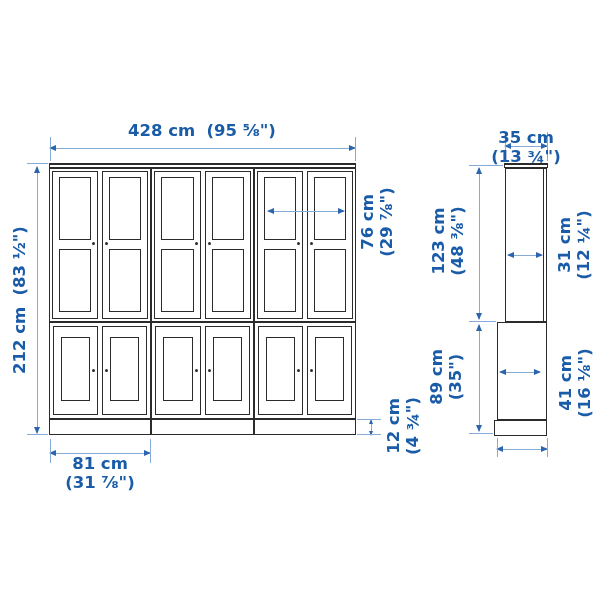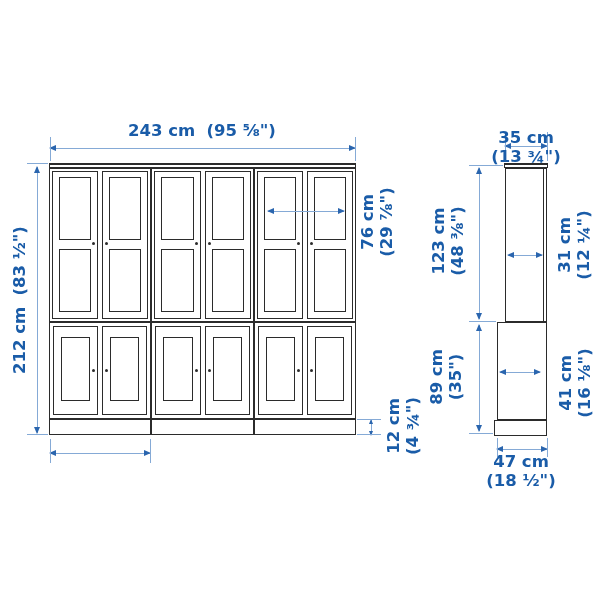--- a/index.html
+++ b/index.html
@@ -162,53 +162,53 @@
   <div class="tick-h" style="left:357px;top:434px;width:24px;"></div>
   <div class="tick-v" style="left:505px;top:132px;height:29px;"></div>
   <div class="tick-v" style="left:547px;top:132px;height:29px;"></div>
   <div class="tick-h" style="left:469px;top:165px;width:34px;"></div>
   <div class="tick-h" style="left:469px;top:321px;width:27px;"></div>
   <div class="tick-h" style="left:469px;top:433px;width:24px;"></div>
   <div class="tick-v" style="left:497px;top:438px;height:19px;"></div>
   <div class="tick-v" style="left:547px;top:438px;height:19px;"></div>
 
   <div class="dim one" style="left:202px;top:130px;">
-    <span class="ln">243 cm</span>
+    <span class="ln">428 cm</span>
     <span class="ln">(95 ⅝")</span>
   </div>
   <div class="dim one rot" style="left:19px;top:300px;">
     <span class="ln">212 cm</span>
     <span class="ln">(83 ½")</span>
   </div>
   <div class="dim rot" style="left:377px;top:222px;">
     <span class="ln">76 cm</span>
     <span class="ln">(29 ⅞")</span>
   </div>
   <div class="dim rot" style="left:403px;top:426px;">
     <span class="ln">12 cm</span>
     <span class="ln">(4 ¾")</span>
   </div>
+  <div class="dim" style="left:100px;top:473px;">
+    <span class="ln">81 cm</span>
+    <span class="ln">(31 ⅞")</span>
+  </div>
   <div class="dim" style="left:526px;top:123px;margin-top:24px;">
     <span class="ln">35 cm</span>
     <span class="ln">(13 ¾")</span>
   </div>
   <div class="dim rot" style="left:448px;top:241px;">
     <span class="ln">123 cm</span>
     <span class="ln">(48 ⅜")</span>
   </div>
   <div class="dim rot" style="left:446px;top:377px;">
     <span class="ln">89 cm</span>
     <span class="ln">(35")</span>
   </div>
   <div class="dim rot" style="left:574px;top:245px;">
     <span class="ln">31 cm</span>
     <span class="ln">(12 ¼")</span>
   </div>
   <div class="dim rot" style="left:575px;top:383px;">
     <span class="ln">41 cm</span>
     <span class="ln">(16 ⅛")</span>
   </div>
-  <div class="dim" style="left:521px;top:471px;">
-    <span class="ln">47 cm</span>
-    <span class="ln">(18 ½")</span>
-  </div>
 
 </div>
 
 </body></html>

